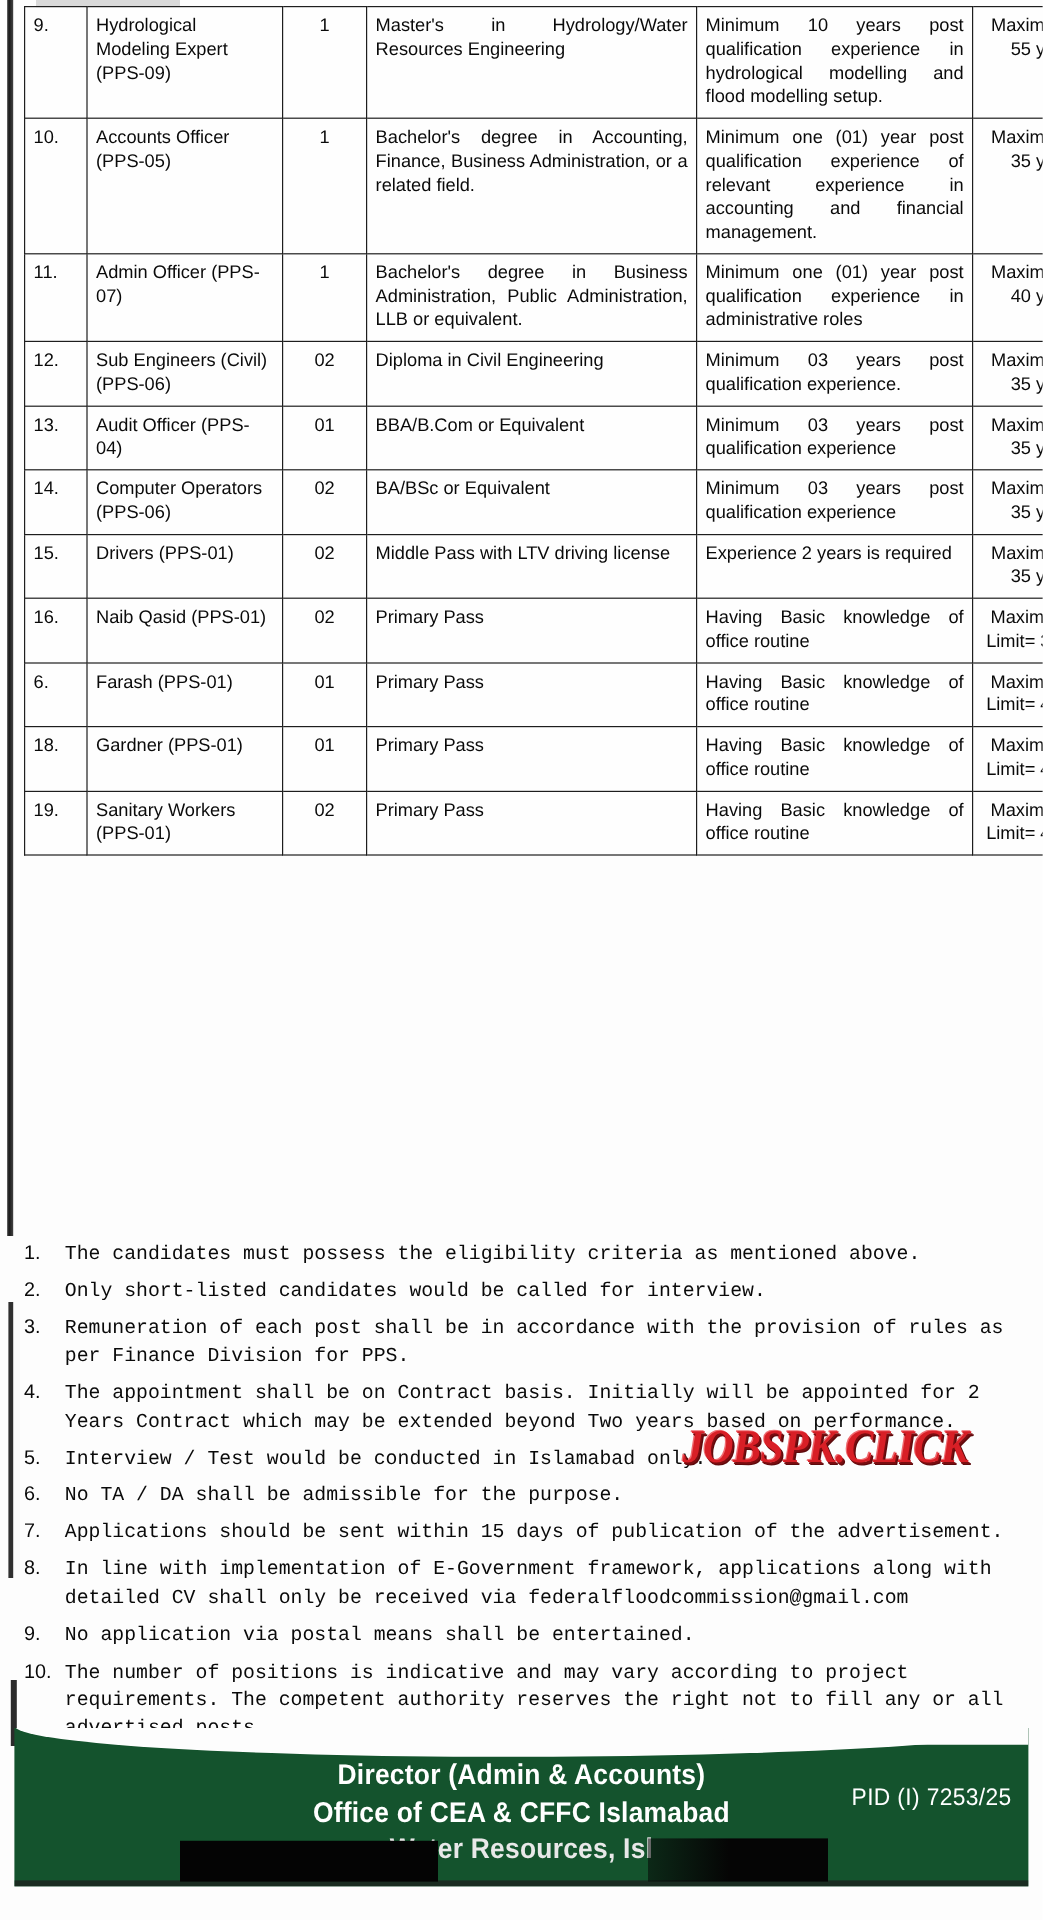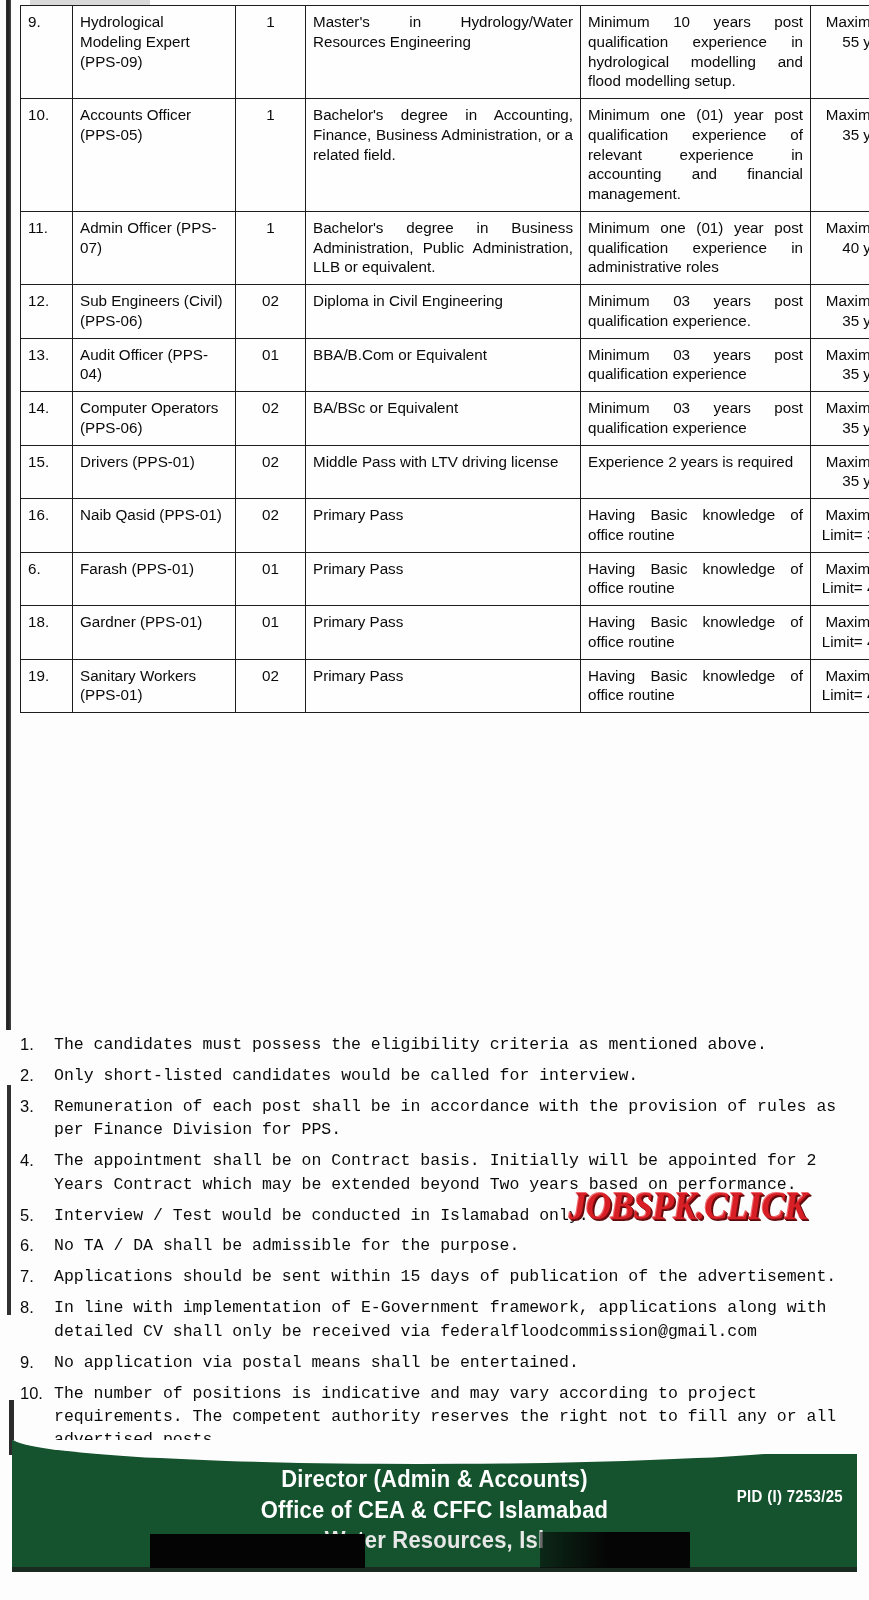--- a/index.html
+++ b/index.html
@@ -193,22 +193,22 @@
     left: 540px;
     top: 1532px;
     width: 150px;
     height: 36px;
     background: linear-gradient(to right, rgba(5,5,5,.55) 0%, #050505 45%, #050505 100%);
   }
   .pid {
     position: absolute;
     right: 14px;
     top: 48px;
-    font-weight: bold;
-    font-size: 15px;
+    font-weight: normal;
+    font-size: 19px;
     letter-spacing: 0.3px;
     transform: scaleY(1.05);
   }
   .footer-baseblur {
     position: absolute;
     left: 0; bottom: 0;
     width: 100%; height: 5px;
     background: #1d1d1d;
     opacity: .7;
   }

